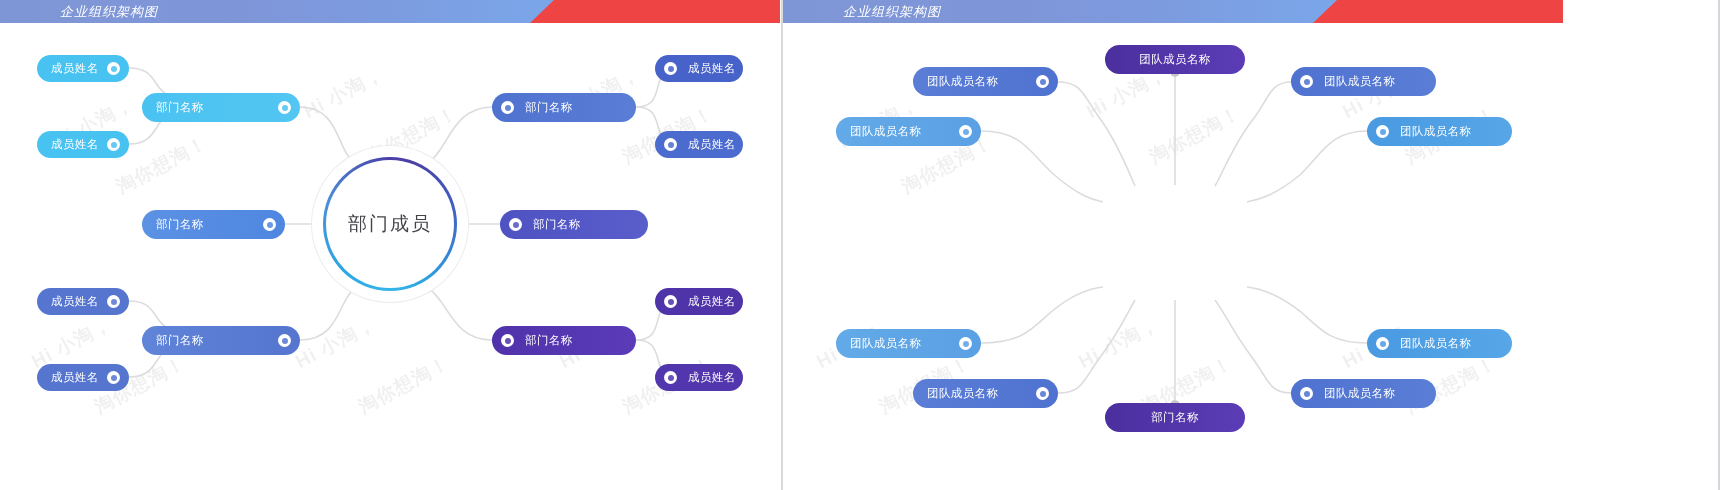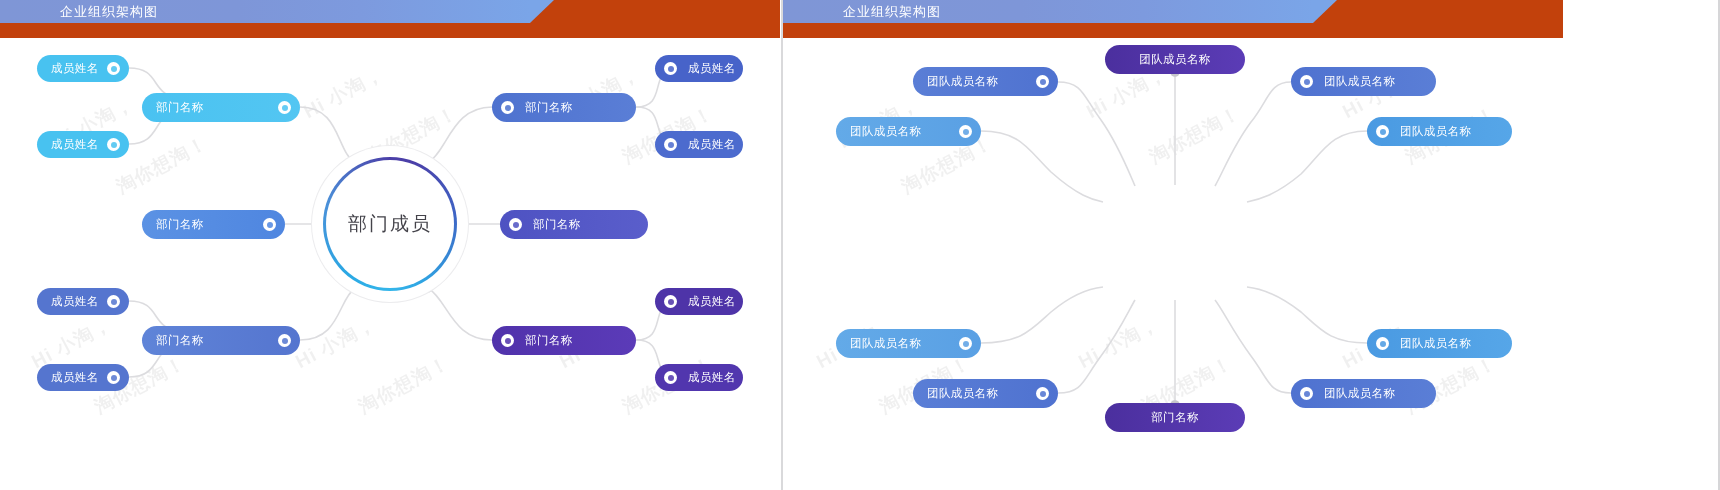--- a/index.html
+++ b/index.html
@@ -25,22 +25,23 @@
   }
   .edge-left-strip {
     position:absolute; left:0; top:0; width:0px; height:490px; background:#d8d8da;
   }
   .edge-right-strip {
     position:absolute; left:1718px; top:0; width:2px; height:490px; background:#d6d6d8;
   }
 
   
   .header {
-    position: absolute; left: 0; top: 0; width: 780px; height: 38px;
-    background: #c2410c;
+    position: absolute; left: 0; top: 0; width: 780px; height: 23px;
+    background: #ef4444;
+    font-style: italic;
   }
   .header-fill {
     position: absolute; left: 0; top: 0; height: 23px; width: 530px;
     background: linear-gradient(90deg, #7f96d6 0%, #7e96d8 45%, #7d9ade 68%, #7aa5e8 100%);
   }
   .header-fill::after {
     content: ""; position: absolute; right: -24px; top: 0;
     width: 0; height: 0;
     border-top: 23px solid #7aa5e8;
     border-right: 24px solid transparent;

